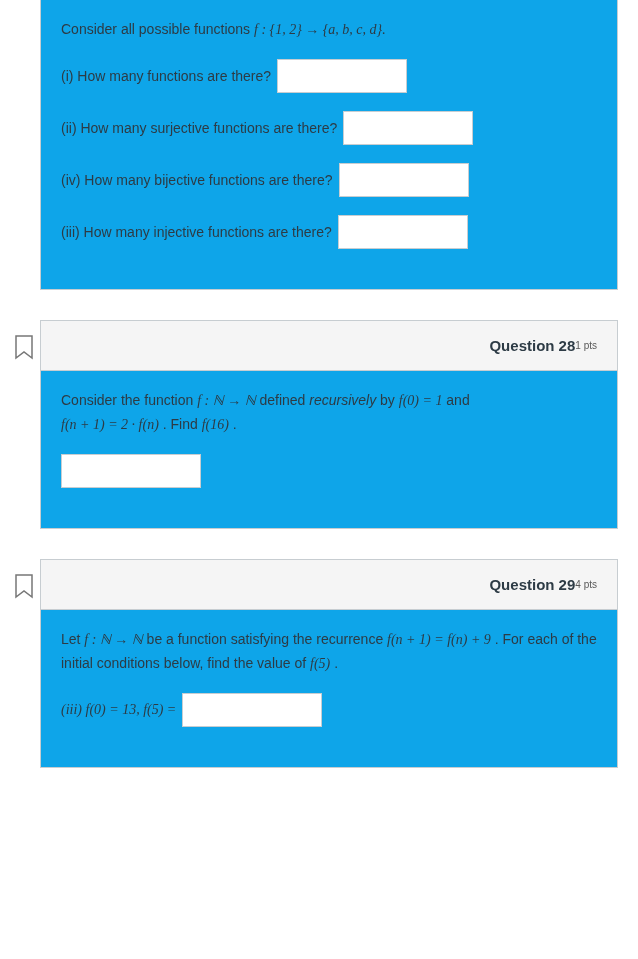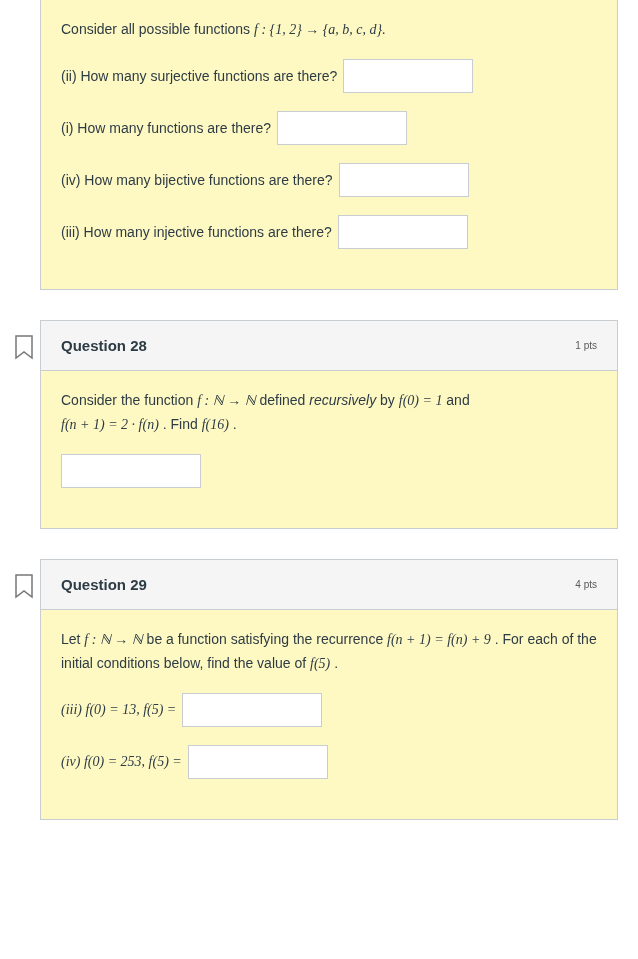--- a/index.html
+++ b/index.html
@@ -9,27 +9,27 @@
     font-family: "Helvetica Neue", Arial, sans-serif;
     background: #fff;
     color: #2d3b45;
     font-size: 14px;
     width: 638px;
   }
   .page { padding: 0 0 20px 0; }
   .qcard {
     border: 1px solid #c7cdd1;
     margin: 0 20px 30px 40px;
-    background: #fef9c3;
+    background: #0ea5e9;
     position: relative;
   }
   .qcard.first { border-top: none; margin-top: 0; }
   .qhead {
     display: flex;
-    justify-content: space-between;
+    justify-content: flex-end;
     align-items: center;
     padding: 16px 20px;
     border-bottom: 1px solid #c7cdd1;
     background: #f5f5f5;
   }
   .qtitle { font-weight: 700; font-size: 15px; }
   .qpts { font-size: 10px; color: #595959; }
   .qbody { padding: 18px 20px 22px 20px; line-height: 1.6; }
   .row { margin: 18px 0; display: flex; align-items: center; flex-wrap: wrap; gap: 2px; }
   .row span.txt { margin-right: 4px; }
@@ -58,25 +58,25 @@
 
 <div class="page">
 
   <div class="qcard first">
     <div class="qbody">
       <div class="intro">
         <span class="txt">Consider all possible functions </span>
         <span class="math">f : {1, 2} → {a, b, c, d}.</span>
       </div>
       <div class="row">
-        <span class="txt">(ii) How many surjective functions are there?</span>
+        <span class="txt">(i) How many functions are there?</span>
         <input class="ans" style="">
       </div>
       <div class="row">
-        <span class="txt">(i) How many functions are there?</span>
+        <span class="txt">(ii) How many surjective functions are there?</span>
         <input class="ans" style="">
       </div>
       <div class="row">
         <span class="txt">(iv) How many bijective functions are there?</span>
         <input class="ans" style="">
       </div>
       <div class="row">
         <span class="txt">(iii) How many injective functions are there?</span>
         <input class="ans" style="">
       </div>
@@ -131,20 +131,16 @@
         <span> be a function satisfying the recurrence </span>
         <span class="math">f(n + 1) = f(n) + 9</span>
         <span>. For each of the initial conditions below, find the value of </span>
         <span class="math">f(5)</span>
         <span>.</span>
       </div>
       <div class="row">
         <span class="math txt">(iii) f(0) = 13, f(5) =</span>
         <input class="ans wide" style="">
       </div>
-      <div class="row">
-        <span class="math txt">(iv) f(0) = 253, f(5) =</span>
-        <input class="ans wide" style="">
-      </div>
     </div>
   </div>
 
 </div>
 
 </body></html>

